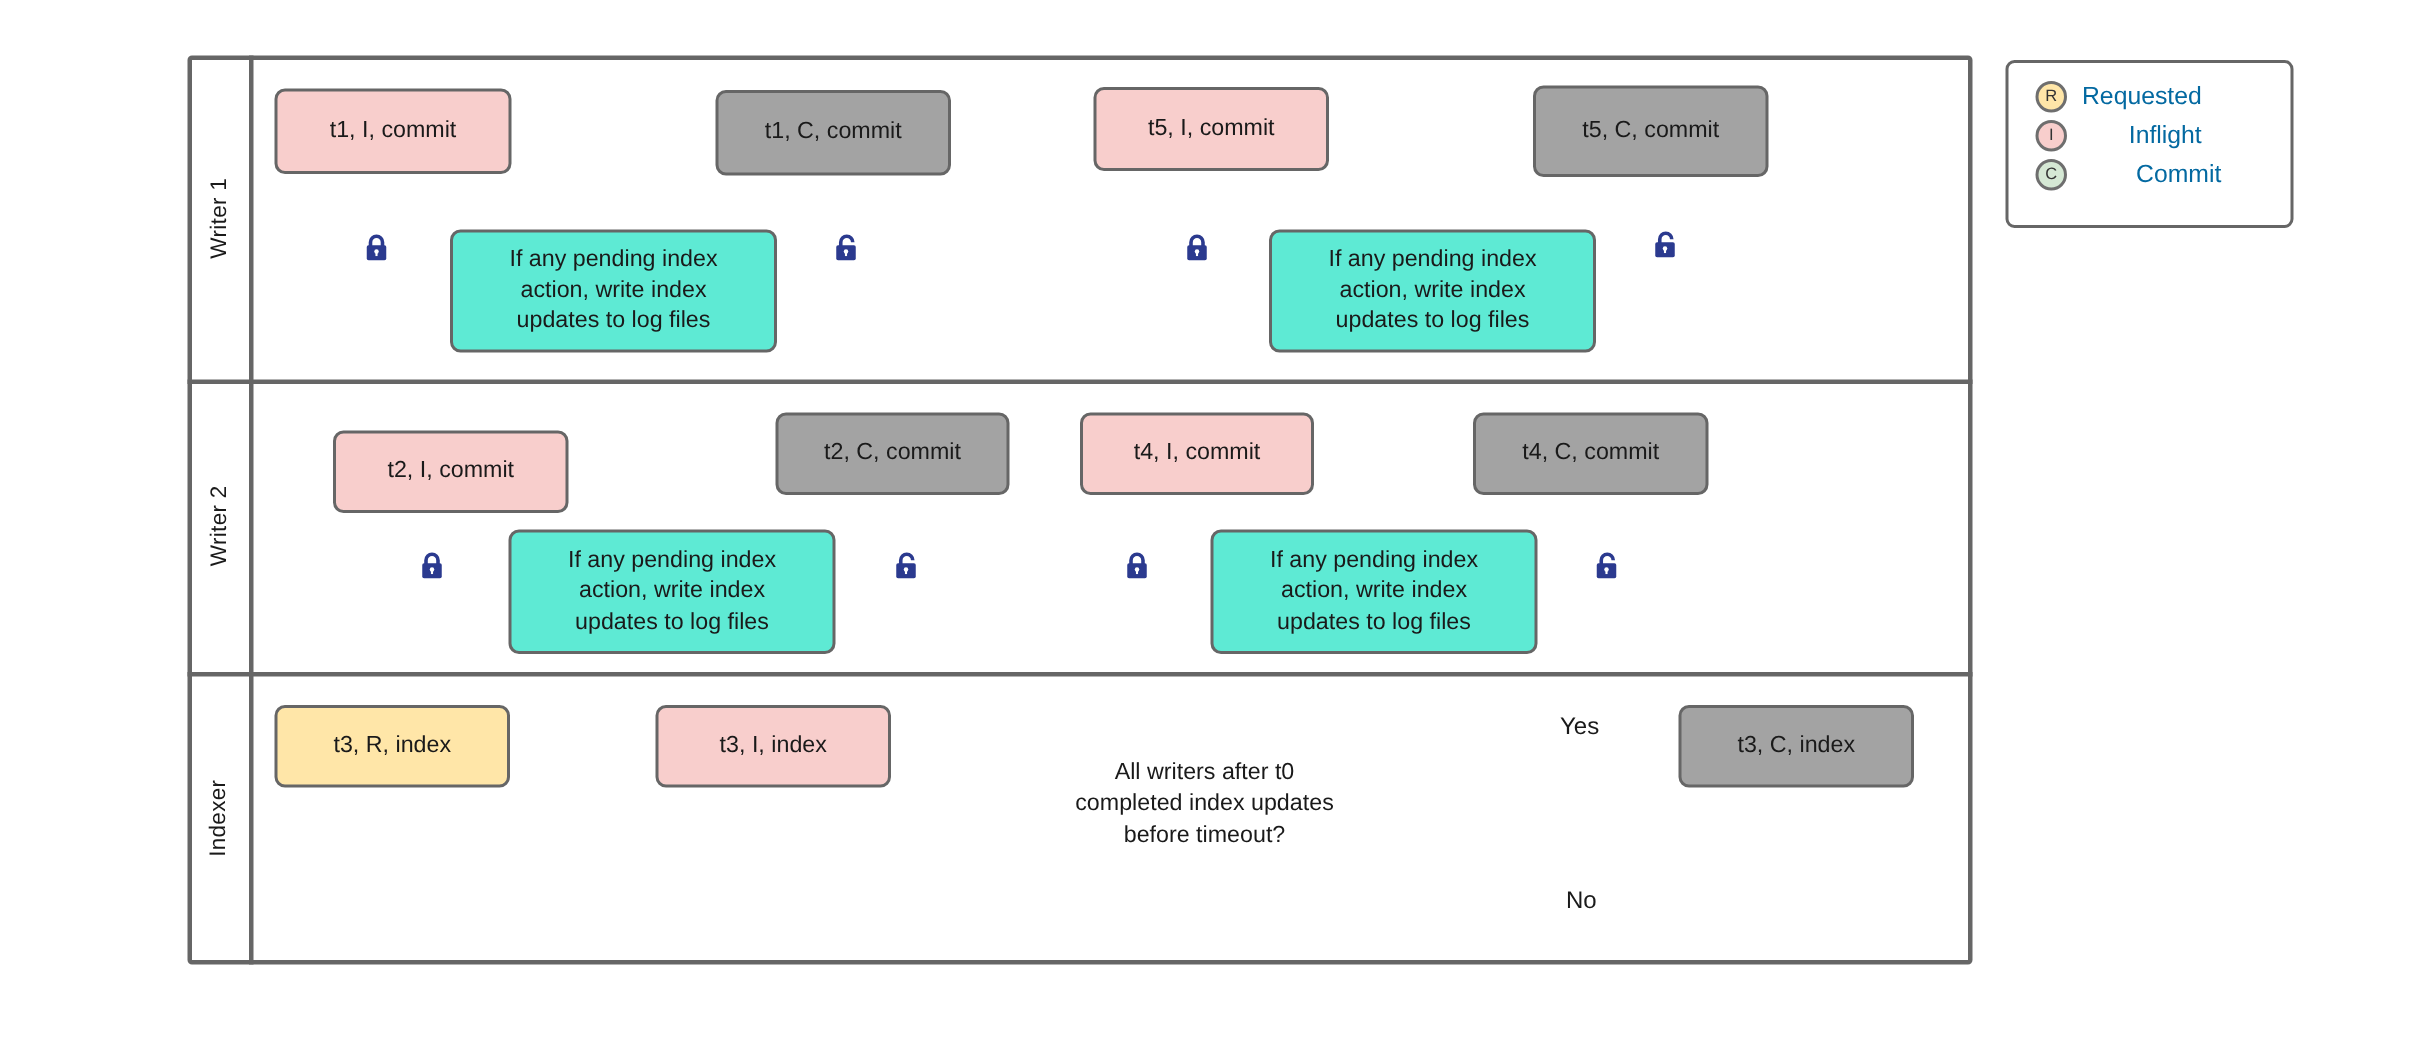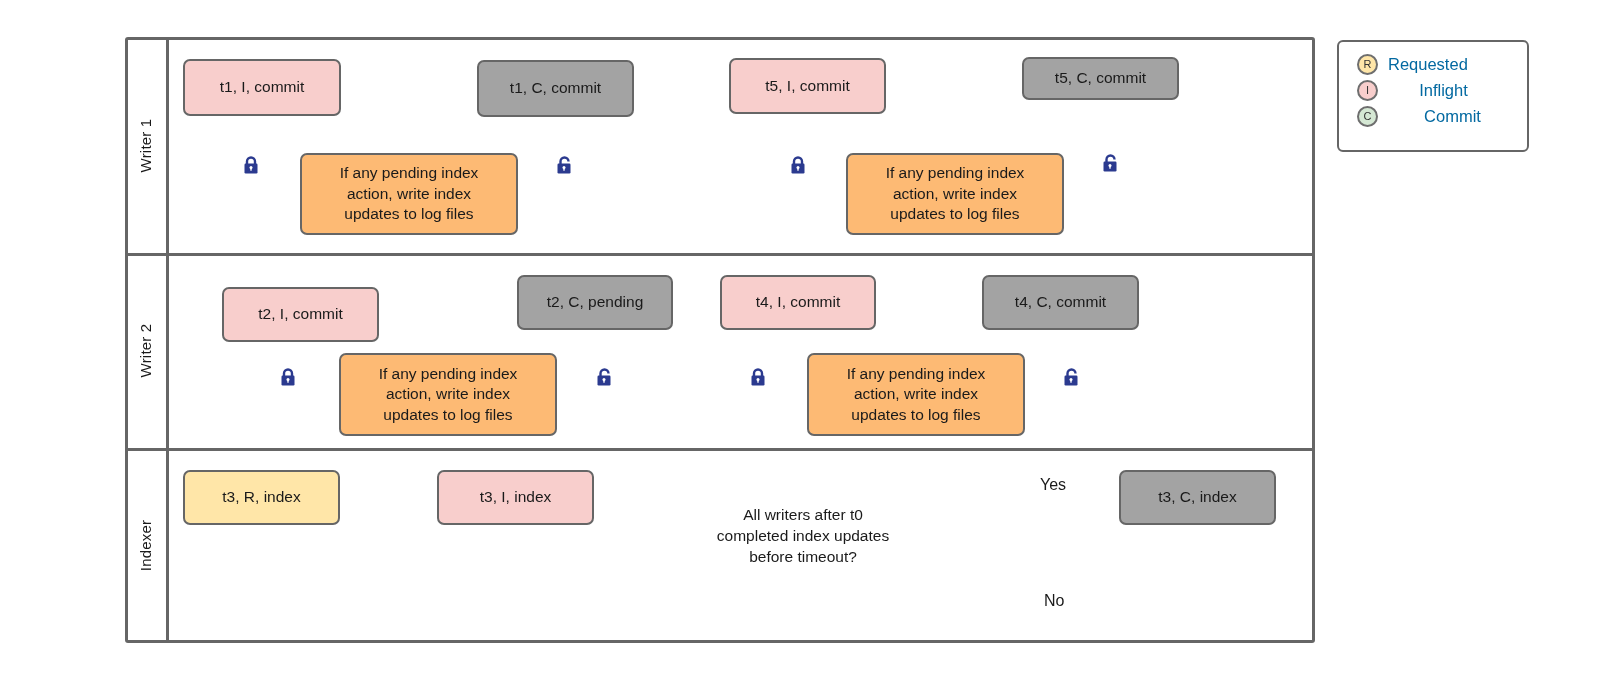--- a/index.html
+++ b/index.html
@@ -72,21 +72,21 @@
     justify-content: center;
     text-align: center;
     color: #1a1a1a;
     font-size: 15.5px;
     line-height: 1.32;
     padding: 2px 6px;
   }
   .node.inflight { background: #f8cecc; }
   .node.commit   { background: #a3a3a3; }
   .node.requested{ background: #ffe6a8; }
-  .node.process  { background: #fdba74; }
+  .node.process  { background: #5eead4; }
 
   
   .lockicon {
     width: 20px; height: 22px;
     display: flex; align-items: center; justify-content: center;
   }
 
   
   .edge-label {
     color: #1a1a1a;
@@ -214,21 +214,21 @@
   </div>
 
   <div class="abs node process" style="left:846px;top:153px;width:218px;height:82px;">
     <div>
       <div>If any pending index</div>
       <div>action, write index</div>
       <div>updates to log files</div>
     </div>
   </div>
 
-  <div class="abs node commit" style="left:1022px;top:57px;width:157px;height:43px;text-align:right;">
+  <div class="abs node commit" style="left:1022px;top:57px;width:157px;height:61px;text-align:right;">
     <span>t5, C, commit</span>
   </div>
 
   <div class="abs lockicon" style="left:241px;top:155px;">
     <svg width="20" height="22" viewBox="0 0 20 22">
         <path d="M6 9 V6.5 A4 4 0 0 1 14 6.5 V9" fill="none" stroke="#2b3a8f" stroke-width="2.4"></path>
         <rect x="3.5" y="8.5" width="13" height="10" rx="1.2" fill="#2b3a8f"></rect>
         <circle cx="10" cy="12.6" r="1.5" fill="#ffffff"></circle>
         <rect x="9.3" y="12.6" width="1.4" height="3.1" fill="#ffffff"></rect>
       </svg>
@@ -264,21 +264,21 @@
 
   <div class="abs node process" style="left:339px;top:353px;width:218px;height:83px;">
     <div>
       <div>If any pending index</div>
       <div>action, write index</div>
       <div>updates to log files</div>
     </div>
   </div>
 
   <div class="abs node commit" style="left:517px;top:275px;width:156px;height:55px;">
-    <span>t2, C, pending</span>
+    <span>t2, C, commit</span>
   </div>
 
   <div class="abs node inflight" style="left:692px;top:275px;width:156px;height:55px;margin-left:28px;">
     <span>t4, I, commit</span>
   </div>
 
   <div class="abs node process" style="left:807px;top:353px;width:218px;height:83px;">
     <div>
       <div>If any pending index</div>
       <div>action, write index</div>

